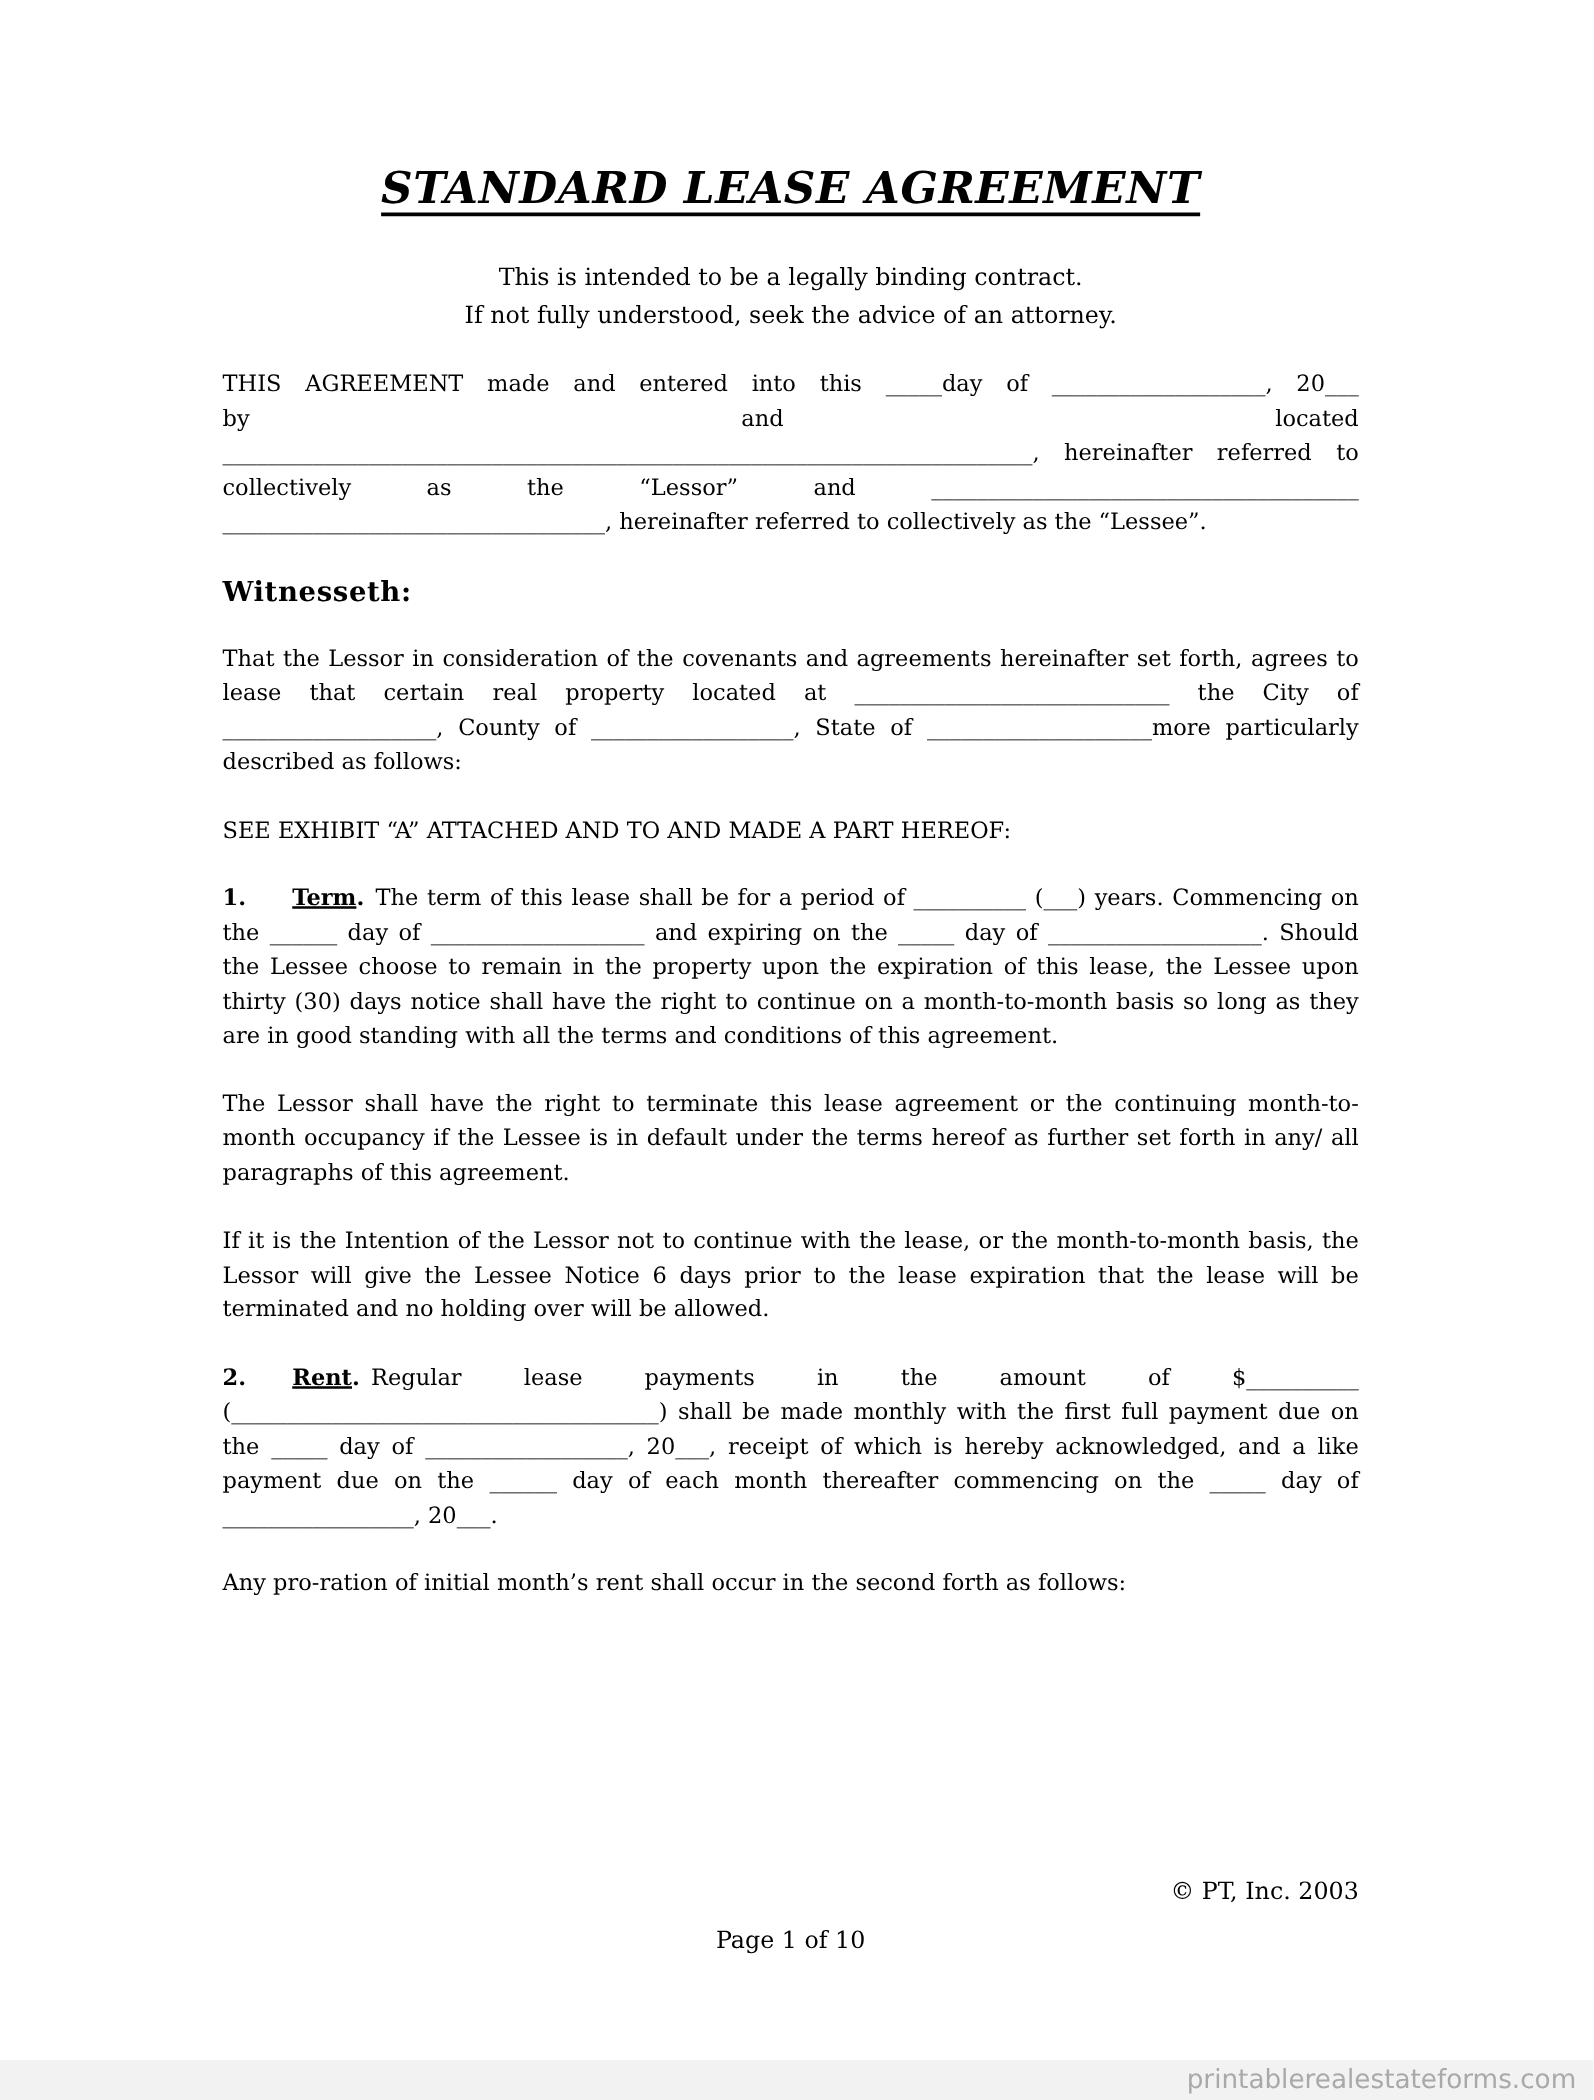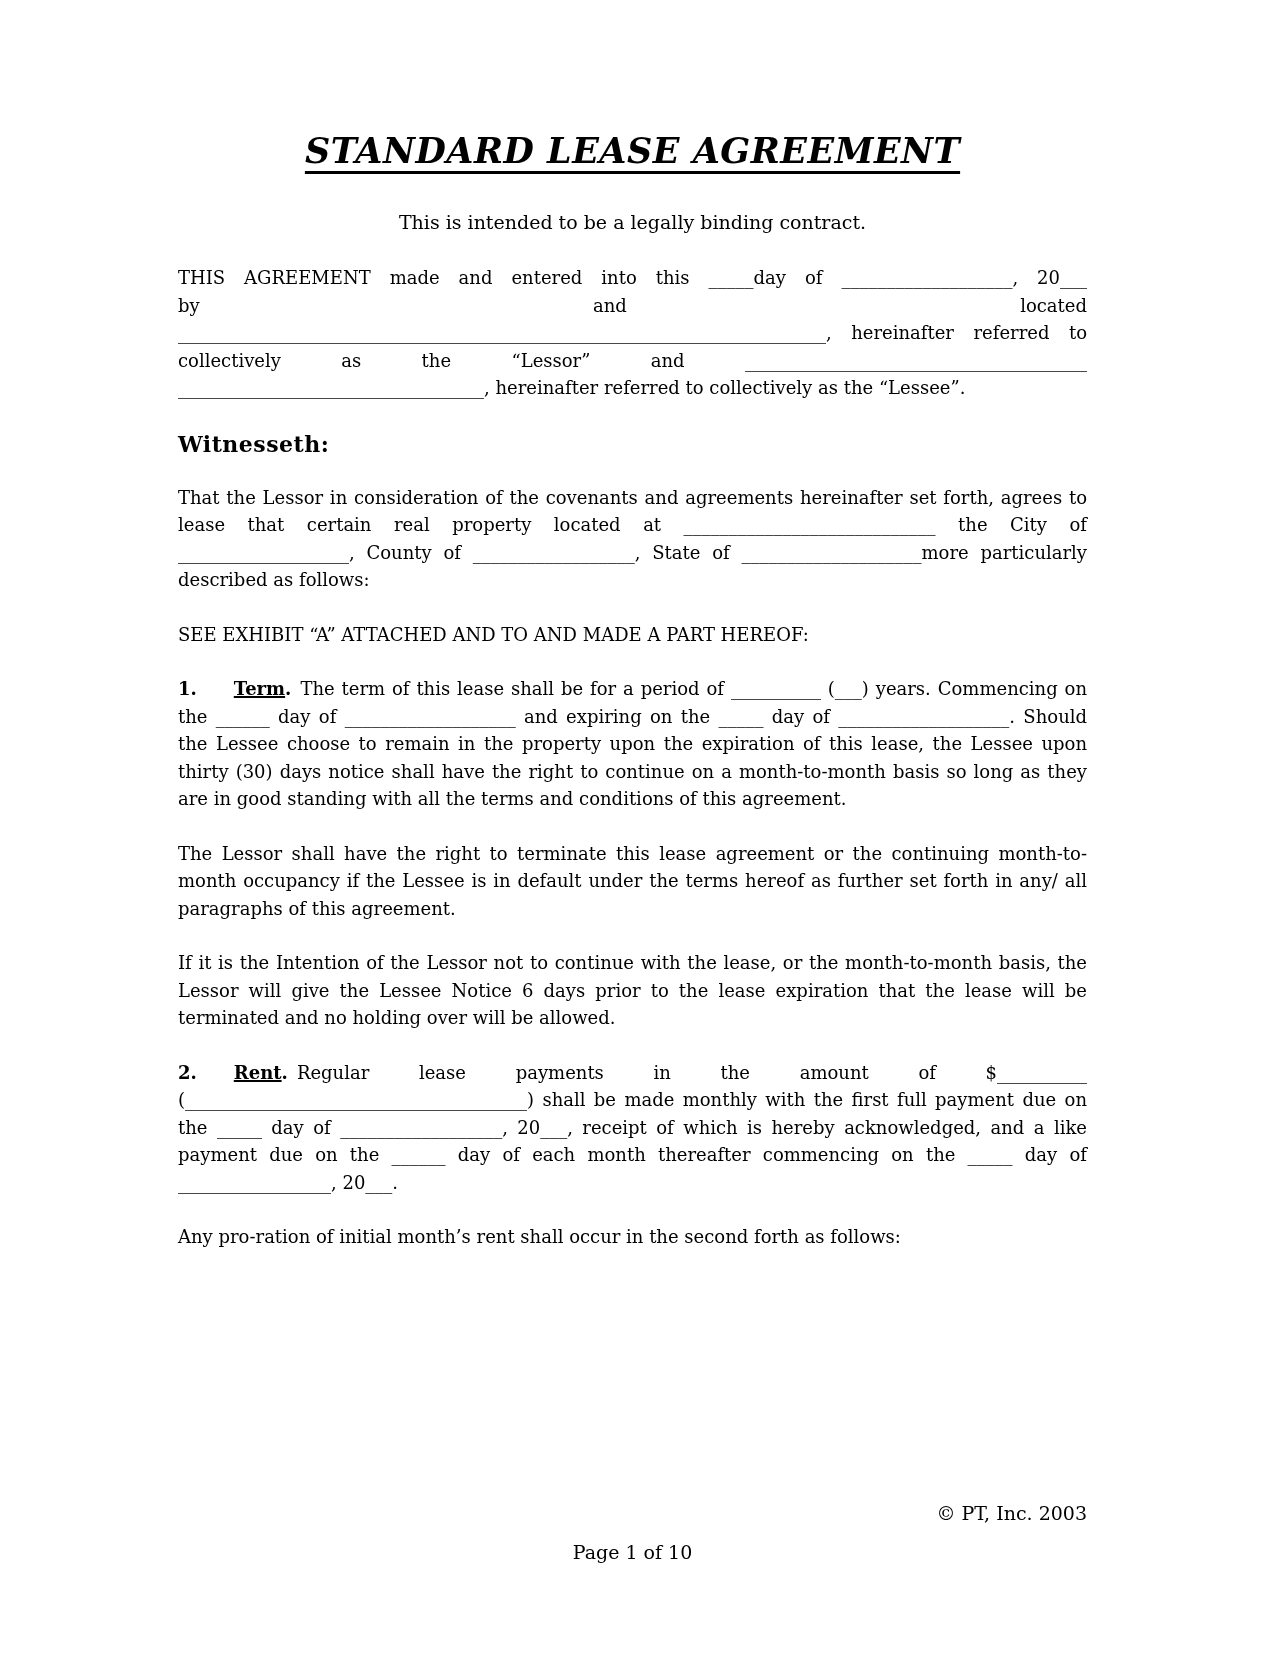--- a/index.html
+++ b/index.html
@@ -91,20 +91,21 @@
 </head>
 <body>
 
 <div class="page">
   <div class="content">
 
     <h1 class="doc-title"><span class="underlined">STANDARD LEASE AGREEMENT</span></h1>
 
     <div class="subtitle">
       <div>This is intended to be a legally binding contract.</div>
+      <div>If not fully understood, seek the advice of an attorney.</div>
     </div>
 
     <div class="para">
       <div class="fullline">THIS AGREEMENT made and entered into this _____day of ___________________, 20___</div>
       <div class="spread">
         <span>by</span>
         <span>and</span>
         <span>located</span>
       </div>
       <div class="just">________________________________________________________________________, hereinafter referred to collectively as the “Lessor” and ______________________________________ __________________________________, hereinafter referred to collectively as the “Lessee”.</div>
@@ -128,13 +129,16 @@
       <span class="b">2.</span><span class="numgap"></span><span class="b u">Rent</span><span class="b">.</span><span class="termgap"></span><span>Regular lease payments in the amount of $__________ (______________________________________) shall be made monthly with the first full payment due on the _____ day of __________________, 20___, receipt of which is hereby acknowledged, and a like payment due on the ______ day of each month thereafter commencing on the _____ day of _________________, 20___.</span>
     </p>
 
     <p class="para">Any pro-ration of initial month’s rent shall occur in the second forth as follows:</p>
 
   </div>
 
   <div class="copyright">© PT, Inc. 2003</div>
   <div class="pagenum">Page 1 of 10</div>
 
+  <div class="watermark-bar">
+    <div class="watermark-text">printablerealestateforms.com</div>
+  </div>
 </div>
 
 </body></html>

